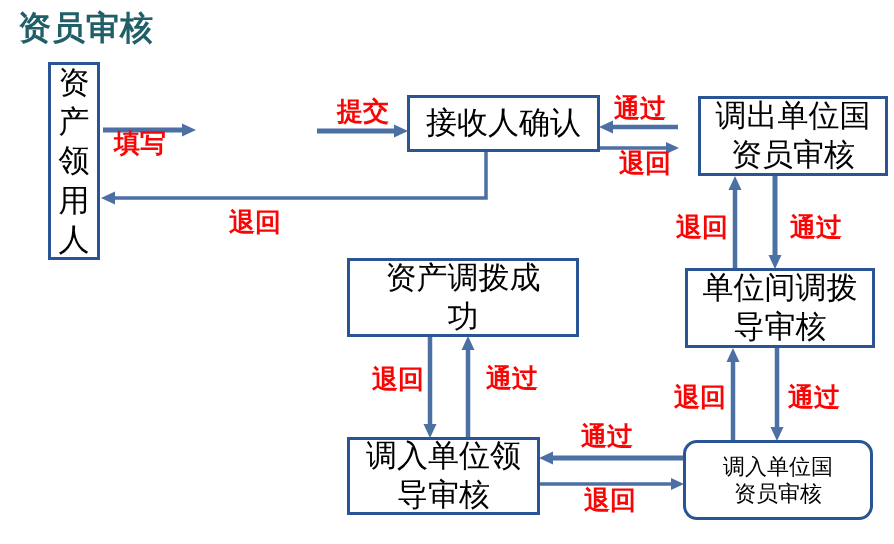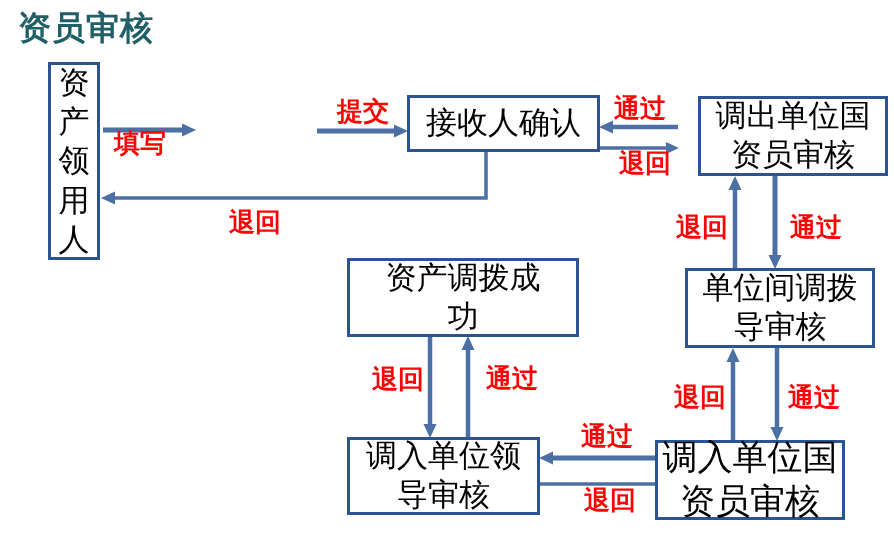--- a/index.html
+++ b/index.html
@@ -18,21 +18,21 @@
     display:flex;align-items:center;justify-content:center;
     text-align:center;white-space:pre-line;
     font-family:"Liberation Serif","DejaVu Serif",serif;
     line-height:1.25;
   }
   .n-asset-user{left:48px;top:62px;width:52px;height:198px;font-size:31px;line-height:1.27;}
   .n-transfer-form{left:195px;top:103px;width:122px;height:54px;font-size:33px;}
   .n-receiver{left:407px;top:95px;width:193px;height:57px;font-size:31px;}
   .n-out-officer{left:678px;top:96px;width:190px;height:80px;font-size:31px;margin-left:20px;}
   .n-out-leader{left:685px;top:268px;width:190px;height:80px;font-size:31px;}
-  .n-in-officer{left:655px;top:440px;width:190px;height:80px;font-size:35px;}
+  .n-in-officer{left:683px;top:440px;width:190px;height:80px;font-size:22px;border-radius:14px;}
   .n-in-leader{left:347px;top:437px;width:193px;height:78px;font-size:31px;}
   .n-success{left:347px;top:258px;width:232px;height:79px;font-size:31px;}
   .edge-label{
     position:absolute;width:60px;text-align:center;
     font-size:26px;font-weight:700;color:#FA0505;line-height:1.1;
     font-family:"Liberation Sans","DejaVu Sans",sans-serif;
   }
   #arrow-layer{position:absolute;left:0;top:0;width:894px;height:544px;}
   #arrow-layer path, #arrow-layer line{stroke:#4C6FA4;fill:none;}
   #arrow-layer polygon{fill:#4C6FA4;stroke:none;}

